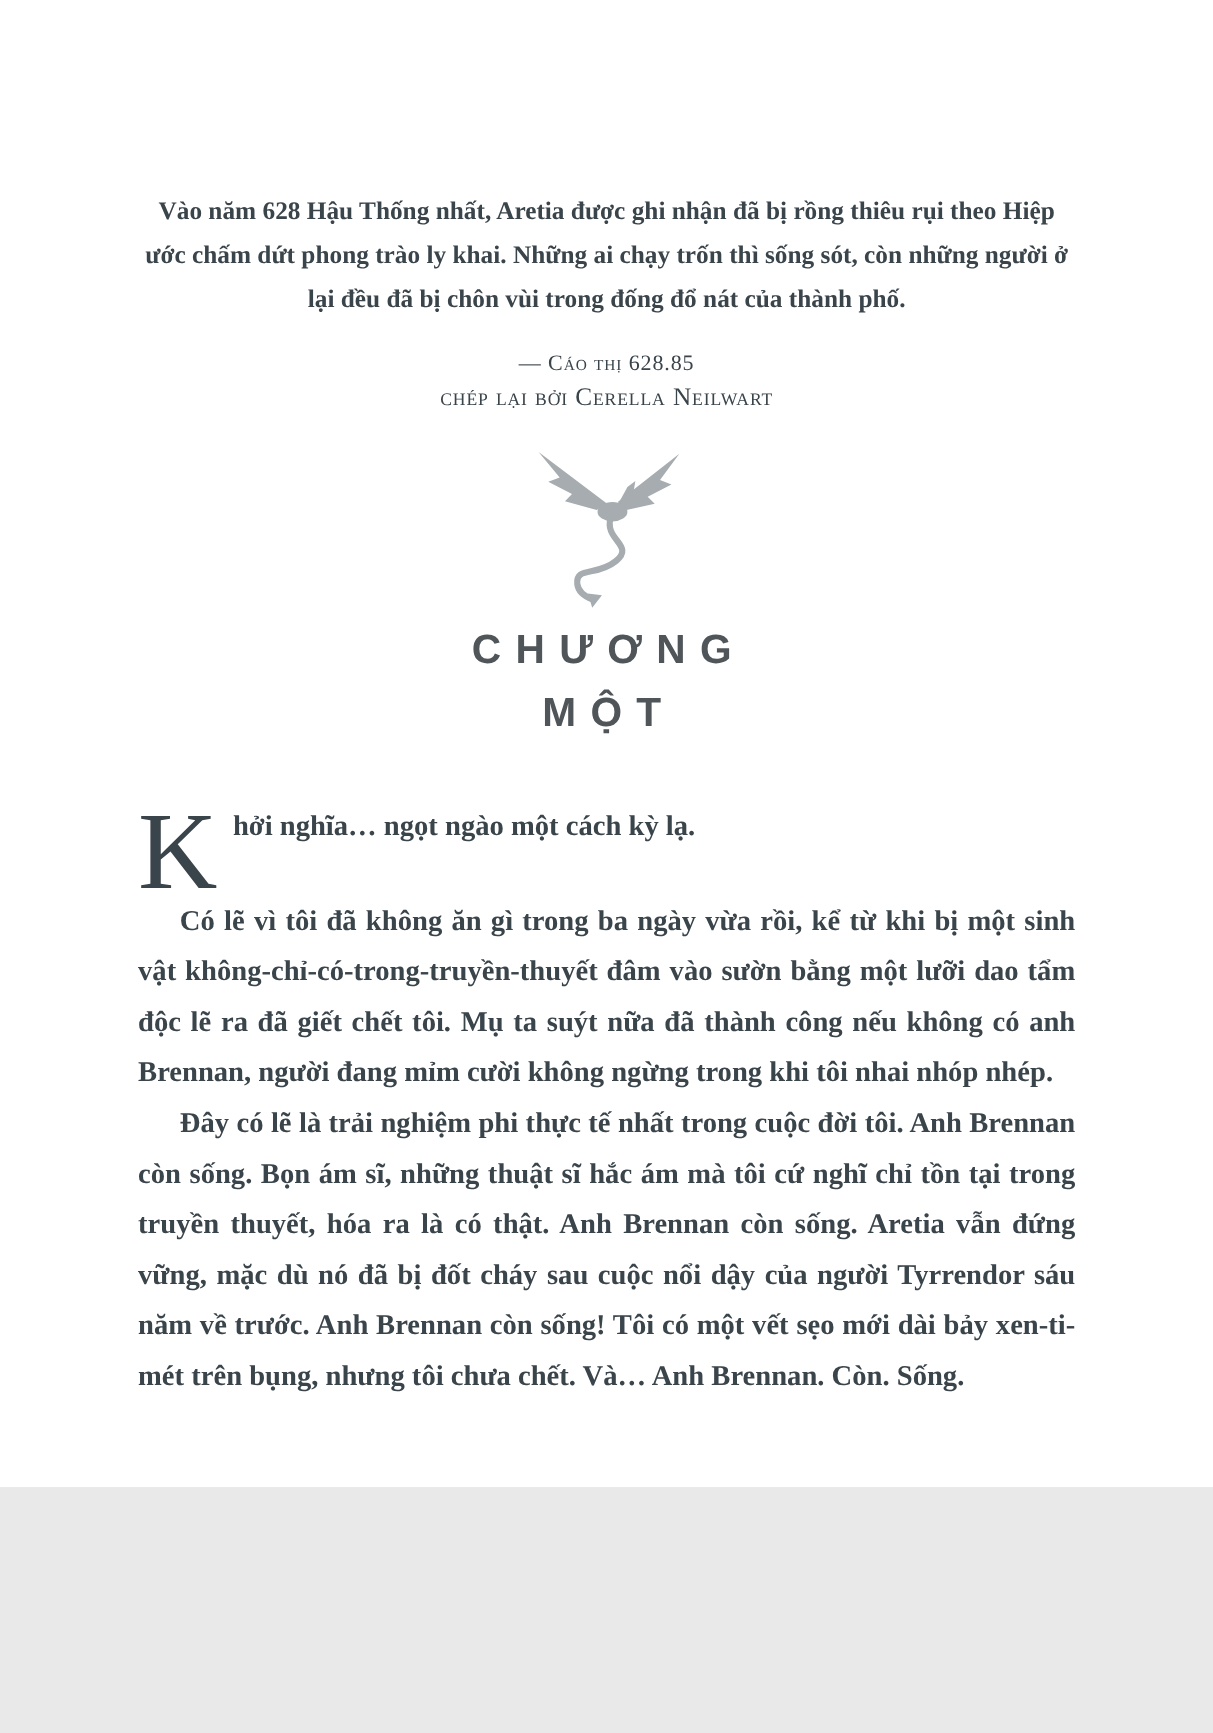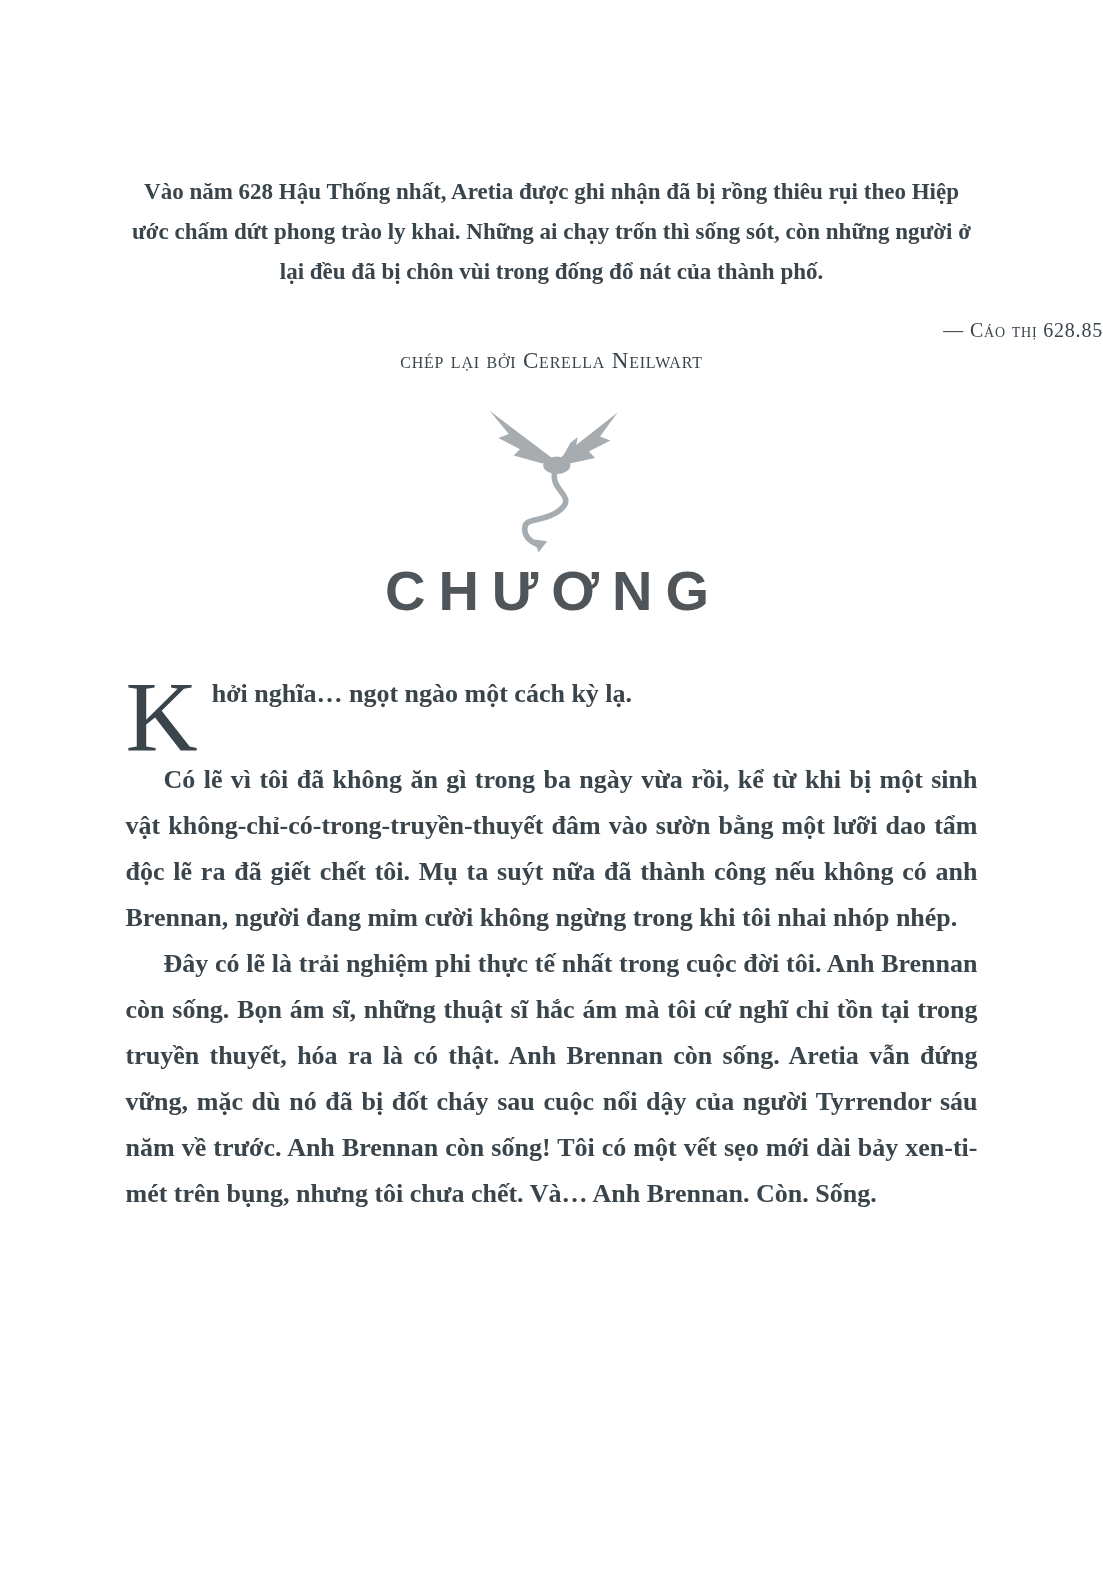--- a/index.html
+++ b/index.html
@@ -6,21 +6,21 @@
     --text: #3a444b;
     --heading: #4f5559;
     --ornament: #a6acaf;
     --background: #ffffff;
   }
   * { margin: 0; padding: 0; box-sizing: border-box; }
   html, body { background: #e9e9e9; }
   .page {
     position: relative;
     width: 1103px;
-    height: 1575px;
+    height: 1352px;
     margin: 0 auto;
     background: var(--background);
     overflow: hidden;
     font-family: "Liberation Serif", serif;
     color: var(--text);
   }
   .content {
     padding-top: 172px;
   }
   .epigraph {
@@ -35,39 +35,38 @@
   .attribution {
     margin-top: 22px;
     text-align: center;
     font-variant: small-caps;
     letter-spacing: 0.8px;
     color: var(--text);
   }
   .attribution .source {
     font-size: 20px;
     line-height: 32px;
-    text-align: right;
   }
   .attribution .scribe {
     font-size: 23px;
     line-height: 30px;
   }
   .ornament {
     width: 200px;
     height: 168px;
     margin: 14px auto 0;
     color: var(--ornament);
   }
   .ornament svg { width: 100%; height: 100%; display: block; }
   .chapter-heading {
     margin-top: 4px;
     text-align: center;
     font-family: "Liberation Sans", sans-serif;
     font-weight: 600;
-    font-size: 56px;
+    font-size: 37px;
     line-height: 57px;
     letter-spacing: 13px;
     padding-left: 4px; 
     color: var(--heading);
   }
   .body-text {
     max-width: 852px;
     margin: 52px auto 0;
     font-size: 26px;
     line-height: 46px;
@@ -110,20 +109,21 @@
         <ellipse cx="106" cy="94" rx="17" ry="11"></ellipse>
 
         <path d="M104,101 C96,126 132,132 110,150 C88,168 64,156 66,176 C67,186 76,191 84,194" fill="none" stroke="currentColor" stroke-width="7" stroke-linecap="round"></path>
 
         <path d="M78,187 L94,189 L83,203 Z"></path>
       </svg>
     </div>
 
     <div class="chapter-heading">
       <div>CHƯƠNG</div>
+      <div>MỘT</div>
     </div>
 
     <section class="body-text">
       <div class="opening">
         <span class="dropcap">K</span>
         <p>hởi nghĩa… ngọt ngào một cách kỳ lạ.</p>
       </div>
       <p class="p-indent">Có lẽ vì tôi đã không ăn gì trong ba ngày vừa rồi, kể từ khi bị một sinh vật không-chỉ-có-trong-truyền-thuyết đâm vào sườn bằng một lưỡi dao tẩm độc lẽ ra đã giết chết tôi. Mụ ta suýt nữa đã thành công nếu không có anh Brennan, người đang mỉm cười không ngừng trong khi tôi nhai nhóp nhép.</p>
       <p class="p-indent">Đây có lẽ là trải nghiệm phi thực tế nhất trong cuộc đời tôi. Anh Brennan còn sống. Bọn ám sĩ, những thuật sĩ hắc ám mà tôi cứ nghĩ chỉ tồn tại trong truyền thuyết, hóa ra là có thật. Anh Brennan còn sống. Aretia vẫn đứng vững, mặc dù nó đã bị đốt cháy sau cuộc nổi dậy của người Tyrrendor sáu năm về trước. Anh Brennan còn sống! Tôi có một vết sẹo mới dài bảy xen-ti-mét trên bụng, nhưng tôi chưa chết. Và… Anh Brennan. Còn. Sống.</p>
     </section>

